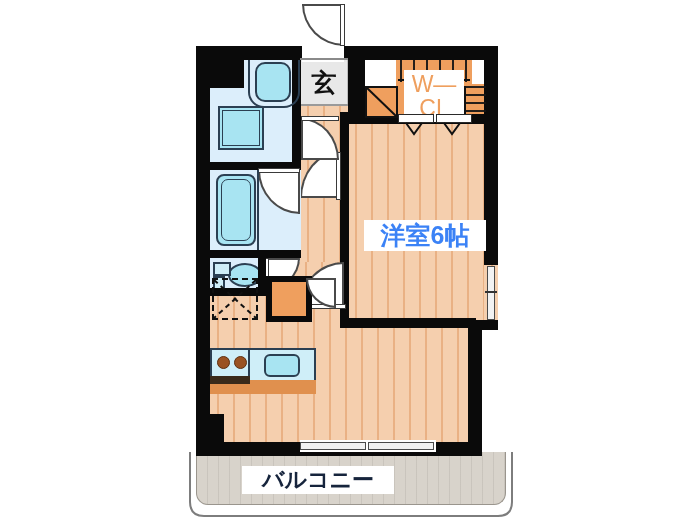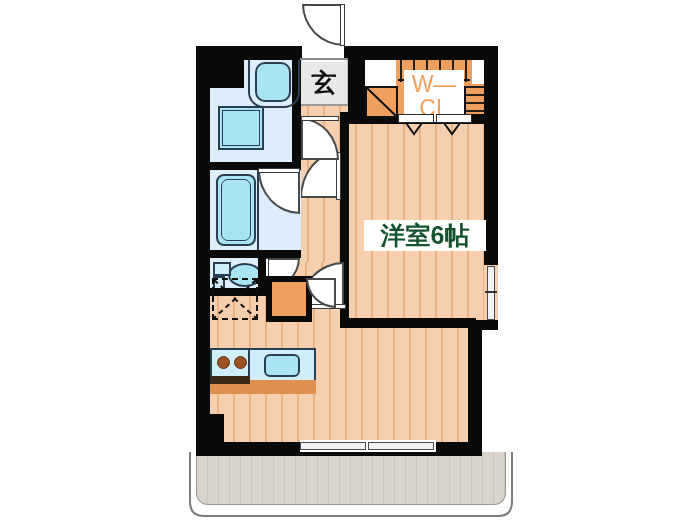--- a/index.html
+++ b/index.html
@@ -111,21 +111,21 @@
 
   
   .dashbox {
     border: 2px dashed #111111;
     box-sizing: border-box;
   }
 
   
   .lbl {
     background: #ffffff;
-    color: #14532d;
+    color: #3b82f6;
     white-space: nowrap;
     line-height: 1;
     text-align: center;
   }
   .lbl-room {
     font-size: 25px;
     font-weight: 700;
     letter-spacing: 0px;
     padding: 3px 5px;
   }
@@ -157,20 +157,21 @@
 <body>
 
 <div id="plan-root">
 
   <div class="abs" style="left:188px; top:452px; width:326px; height:66px;">
     <svg width="326" height="66" viewBox="0 0 326 66">
       <path d="M2,0 L2,50 Q2,64 16,64 L310,64 Q324,64 324,50 L324,0" fill="none" stroke="#7d7d7d" stroke-width="2"></path>
     </svg>
   </div>
   <div class="abs balcfloor balc-planks" style="left:196px; top:452px; width:310px; height:53px; border-radius:0 0 12px 12px; border:1px solid #9a958d; border-top:none; box-sizing:border-box;"></div>
+  <div class="abs lbl lbl-balc" style="left:242px; top:466px; width:140px;">バルコニー</div>
 
   <div class="abs wall" style="left:196px; top:46px; width:302px; height:14px;"></div>
 
   <div class="abs wall" style="left:196px; top:46px; width:14px; height:410px;"></div>
 
   <div class="abs wall" style="left:484px; top:46px; width:14px; height:215px;"></div>
 
   <div class="abs wall" style="left:468px; top:326px; width:14px; height:130px;"></div>
 
   <div class="abs wall" style="left:468px; top:255px; width:30px; height:10px;"></div>

